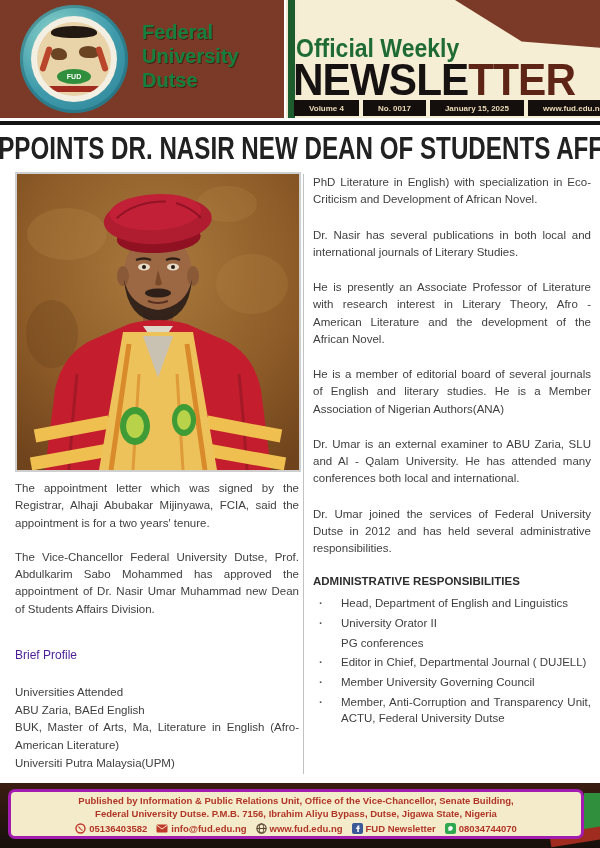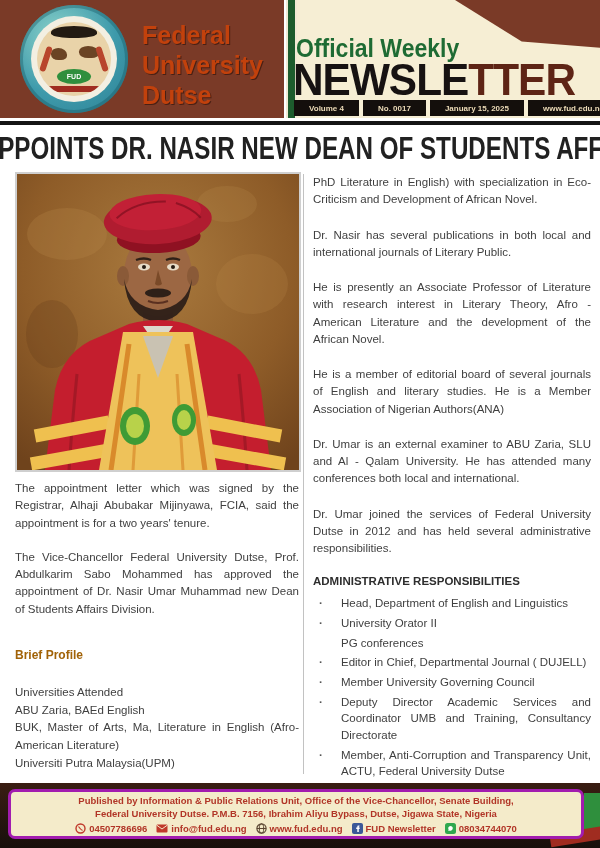--- a/index.html
+++ b/index.html
@@ -19,21 +19,21 @@
   .logo-arch { position:absolute; left:14px; top:4px; width:46px; height:12px; background:#221a12; border-radius:50% 50% 40% 40%; }
   .logo-animal { position:absolute; width:16px; height:12px; background:#6b4424; border-radius:50% 60% 40% 50%; }
   .logo-animal.a1 { left:14px; top:26px; }
   .logo-animal.a2 { left:42px; top:24px; width:20px; }
   .logo-crop { position:absolute; width:6px; height:26px; background:#b8452c; border-radius:3px; }
   .logo-crop.c1 { left:6px; top:24px; transform:rotate(18deg); }
   .logo-crop.c2 { right:6px; top:24px; transform:rotate(-18deg); }
   .logo-banner { position:absolute; left:50%; bottom:12px; transform:translateX(-50%); width:34px; height:15px; background:#2f8f3d; border-radius:50%; display:flex; align-items:center; justify-content:center; color:#fff; font-size:7px; font-weight:bold; }
   .logo-ribbon { position:absolute; left:50%; bottom:4px; transform:translateX(-50%); width:52px; height:6px; background:#a02c20; border-radius:3px; }
 
-  .org-name { position:absolute; left:142px; top:20px; width:132px; color:#c2410c; font-size:25px; font-weight:bold; line-height:1.2; text-shadow:1px 1px 0 rgba(40,15,8,.6); }
+  .org-name { position:absolute; left:142px; top:20px; width:132px; color:#15803d; font-size:20px; font-weight:bold; line-height:1.2; text-shadow:1px 1px 0 rgba(40,15,8,.6); }
 
   .kicker { position:absolute; left:296px; top:34px; color:#1e6b33; font-size:25px; font-weight:bold; transform:scaleX(.92); transform-origin:left center; white-space:nowrap; }
   .masthead { position:absolute; left:293px; top:57px; font-size:45px; font-weight:bold; line-height:1; letter-spacing:-1px; transform:scaleX(.94); transform-origin:left center; white-space:nowrap; color:#171212; }
   .masthead .accent { color:#5e2415; }
 
   .meta-bar { position:absolute; left:294px; top:100px; width:303px; height:16px; display:flex; gap:4px; }
   .meta-box { background:#140f0c; color:#ead9b6; font-size:8px; font-weight:bold; display:flex; align-items:center; justify-content:center; white-space:nowrap; padding:0 15px; }
   .mb1 { width:64px; } .mb2 { width:58px; } .mb3 { width:94px; } .mb4 { width:76px; }
 
   .top-rule { position:absolute; left:0; top:121px; width:600px; height:4px; background:#141414; }
@@ -44,21 +44,21 @@
 
   
   .photo { position:absolute; left:15px; top:172px; width:282px; height:296px; border:2px solid #cfcfcf; box-sizing:content-box; }
   .photo svg { display:block; }
 
   
   .col-divider { position:absolute; left:303px; top:174px; width:1px; height:600px; background:#c2c2c2; }
 
   .col-left { position:absolute; left:15px; top:480px; width:284px; color:#3f3f3f; }
   .col-left p { margin:0 0 17px 0; font-size:11.5px; line-height:1.5; text-align:justify; }
-  .brief-heading { margin:30px 0 22px 0; font-size:12px; font-weight:bold; color:#a16207; }
+  .brief-heading { margin:30px 0 22px 0; font-size:12px; font-weight:normal; color:#4c1d95; }
   .profile-line { font-size:11.5px; line-height:1.55; text-align:justify; }
 
   .col-right { position:absolute; left:313px; top:174px; width:278px; color:#3f3f3f; }
   .col-right p { margin:0 0 18px 0; font-size:11.5px; line-height:1.5; text-align:justify; }
   .admin-heading { margin:4px 0 8px 0; font-size:11.5px; font-weight:bold; color:#2e2e2e; }
   .admin-item { position:relative; padding-left:28px; font-size:11.5px; line-height:1.45; margin-bottom:3px; text-align:justify; }
   .admin-item::before { content:"·"; position:absolute; left:6px; top:0; font-weight:bold; color:#555; }
   .admin-item.no-bullet::before { content:""; }
 
   
@@ -181,48 +181,47 @@
     <p>The Vice-Chancellor Federal University Dutse, Prof. Abdulkarim Sabo Mohammed has approved the appointment of Dr. Nasir Umar Muhammad new Dean of Students Affairs Division.</p>
     <div class="brief-heading">Brief Profile</div>
     <div class="profile-line">Universities Attended</div>
     <div class="profile-line">ABU Zaria, BAEd English</div>
     <div class="profile-line">BUK, Master of Arts, Ma, Literature in English (Afro- American Literature)</div>
     <div class="profile-line">Universiti Putra Malaysia(UPM)</div>
   </div>
 
   <div class="col-right">
     <p>PhD Literature in English) with specialization in Eco-Criticism and Development of African Novel.</p>
-    <p>Dr. Nasir has several publications in both local and international journals of Literary Public.</p>
+    <p>Dr. Nasir has several publications in both local and international journals of Literary Studies.</p>
     <p>He is presently an Associate Professor of Literature with research interest in Literary Theory, Afro - American Literature and the development of the African Novel.</p>
     <p>He is a member of editorial board of several journals of English and literary studies. He is a Member Association of Nigerian Authors(ANA)</p>
     <p>Dr. Umar is an external examiner to ABU Zaria, SLU and Al - Qalam University. He has attended many conferences both local and international.</p>
     <p>Dr. Umar joined the services of Federal University Dutse in 2012 and has held several administrative responsibilities.</p>
     <div class="admin-heading">ADMINISTRATIVE RESPONSIBILITIES</div>
     <div class="admin-item">Head, Department of English and Linguistics</div>
     <div class="admin-item">University Orator II</div>
     <div class="admin-item no-bullet">PG conferences</div>
     <div class="admin-item">Editor in Chief, Departmental Journal ( DUJELL)</div>
     <div class="admin-item">Member University Governing Council</div>
-    <div class="admin-item">Deputy Director Academic Services and Coordinator UMB and Training, Consultancy Directorate</div>
     <div class="admin-item">Member, Anti-Corruption and Transparency Unit, ACTU, Federal University Dutse</div>
   </div>
 
   <div class="footer-band"></div>
   <div class="deco-green"></div>
   <div class="deco-red"></div>
   <div class="footer-panel">
     <div class="footer-line">Published by Information &amp; Public Relations Unit, Office of the Vice-Chancellor, Senate Building,</div>
     <div class="footer-line">Federal University Dutse. P.M.B. 7156, Ibrahim Aliyu Bypass, Dutse, Jigawa State, Nigeria</div>
     <div class="footer-contacts">
       <span class="contact">
         <svg width="11" height="11" viewBox="0 0 11 11">
           <circle cx="5.5" cy="5.5" r="4.5" fill="none" stroke="#c0392b" stroke-width="1.4"></circle>
           <path d="M3.5 3.5 Q5.5 6.5 7.5 7.5" stroke="#c0392b" stroke-width="1.2" fill="none"></path>
         </svg>
-        <span>04507786696</span>
+        <span>05136403582</span>
       </span>
       <span class="contact">
         <svg width="12" height="9" viewBox="0 0 12 9">
           <rect x="0.5" y="0.5" width="11" height="8" rx="1" fill="#c0392b"></rect>
           <path d="M0.5 1 L6 5 L11.5 1" stroke="#f4ebca" stroke-width="1" fill="none"></path>
         </svg>
         <span>info@fud.edu.ng</span>
       </span>
       <span class="contact">
         <svg width="11" height="11" viewBox="0 0 11 11">

